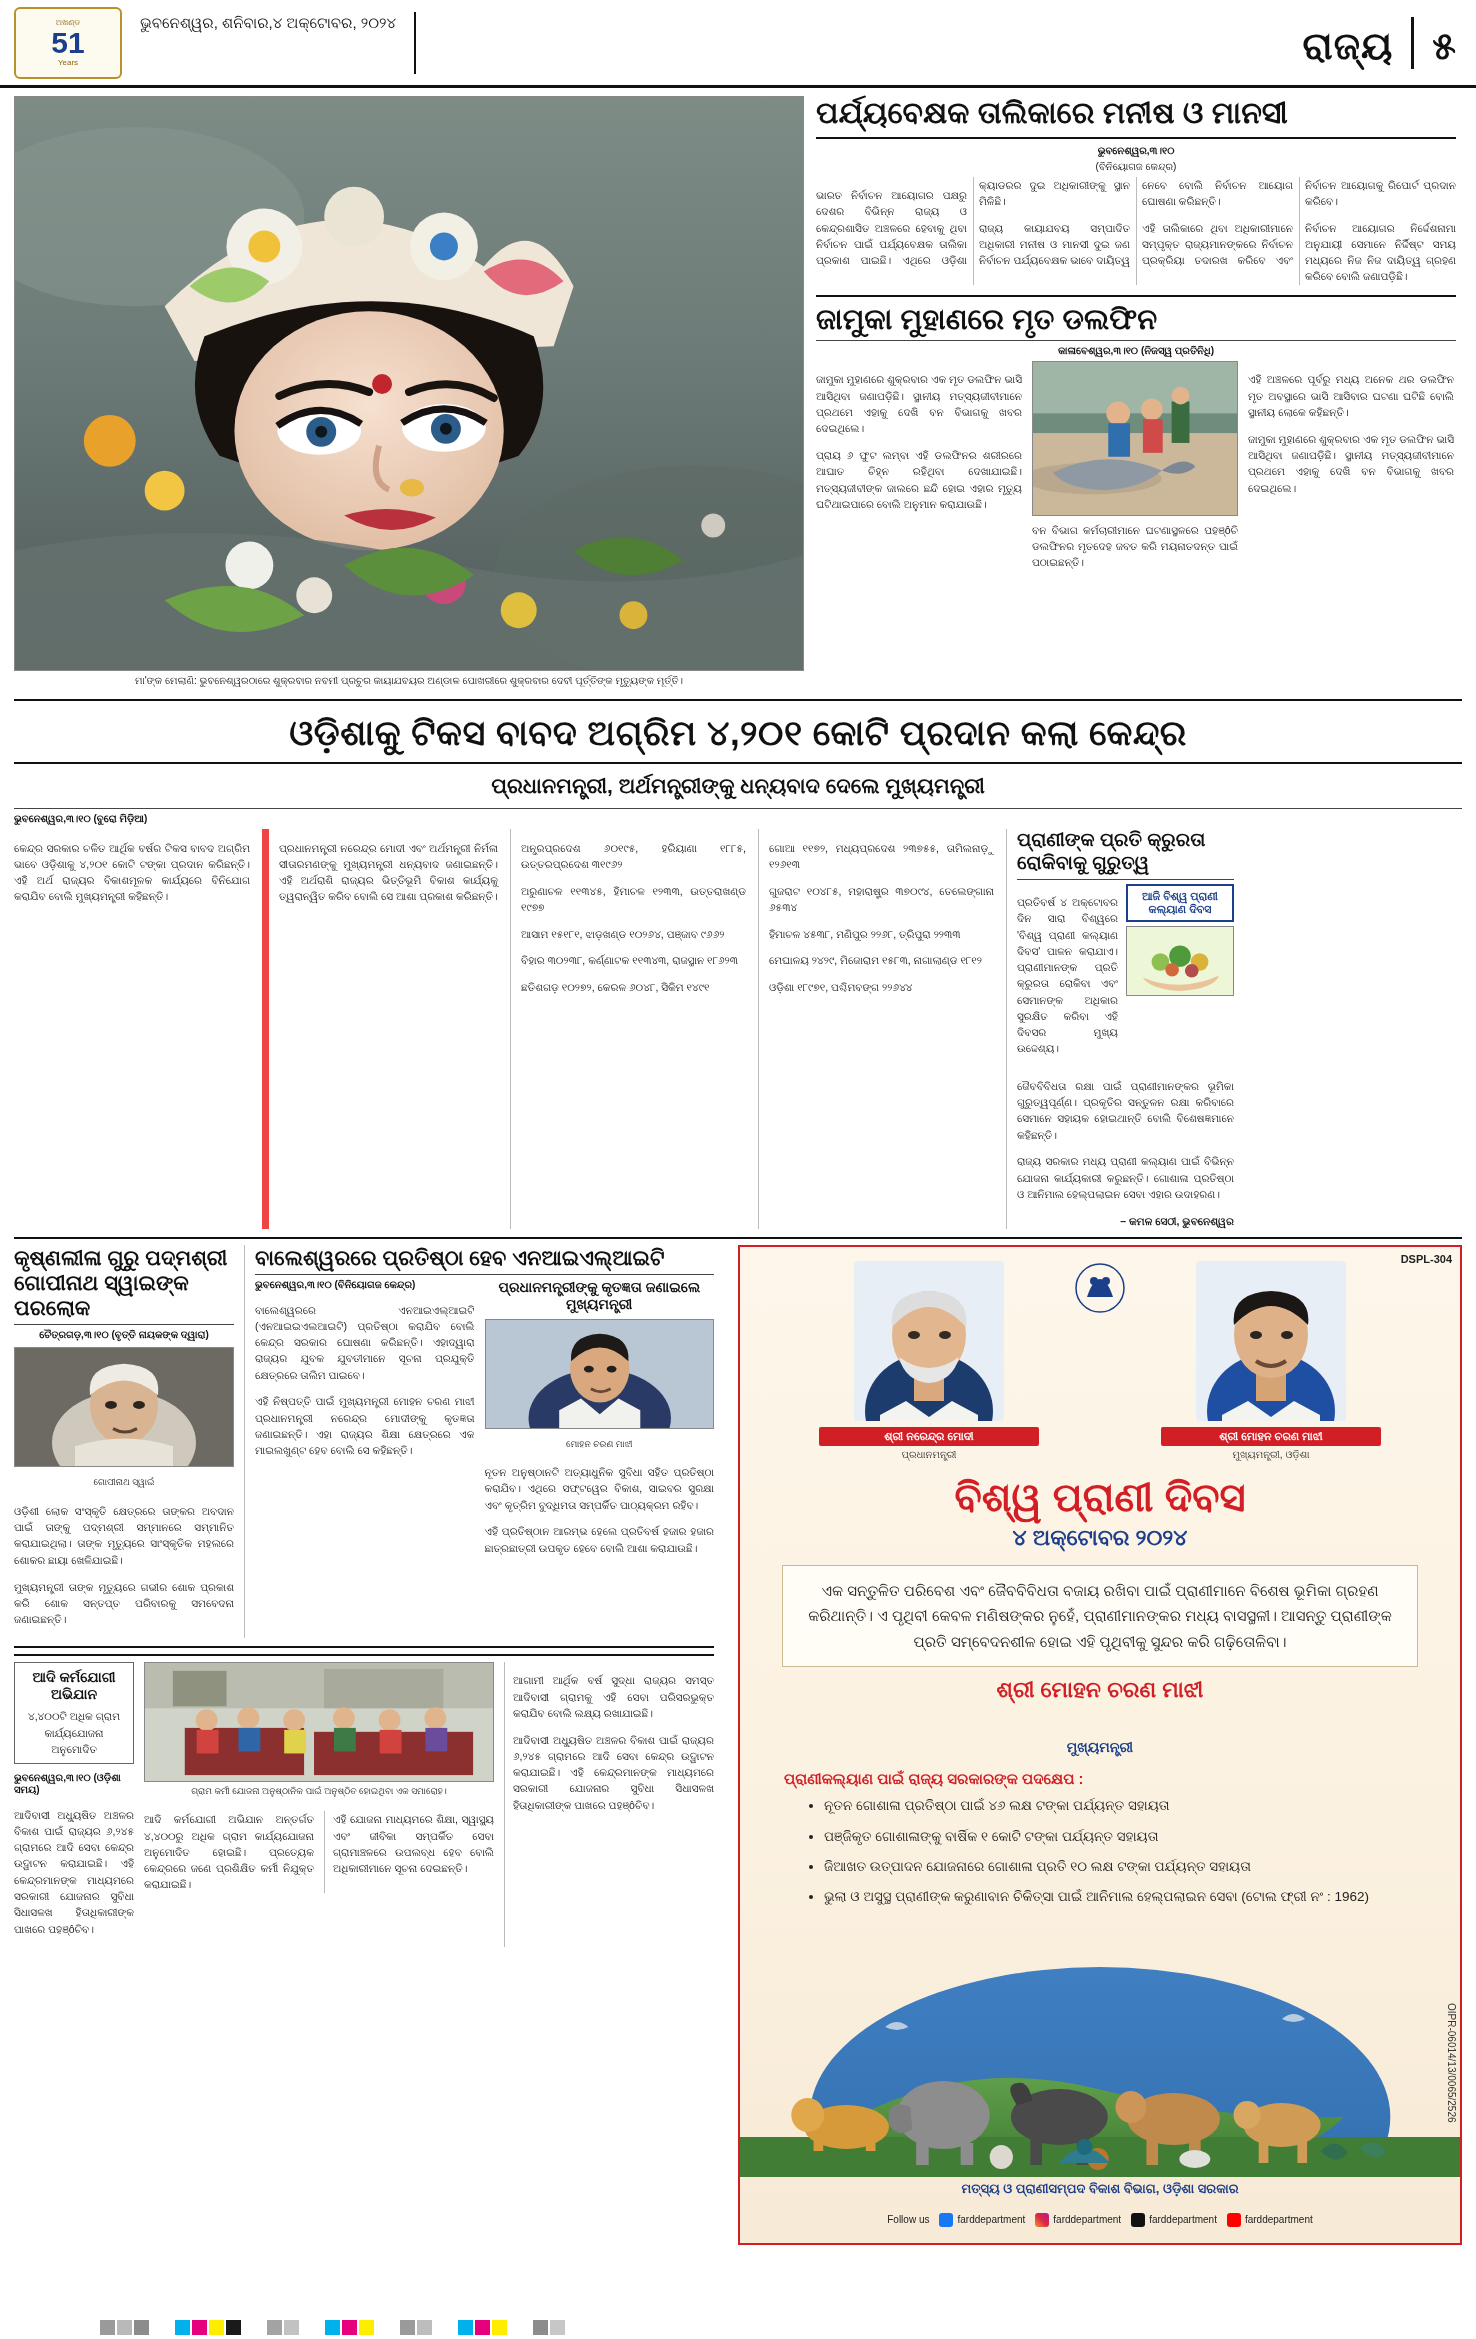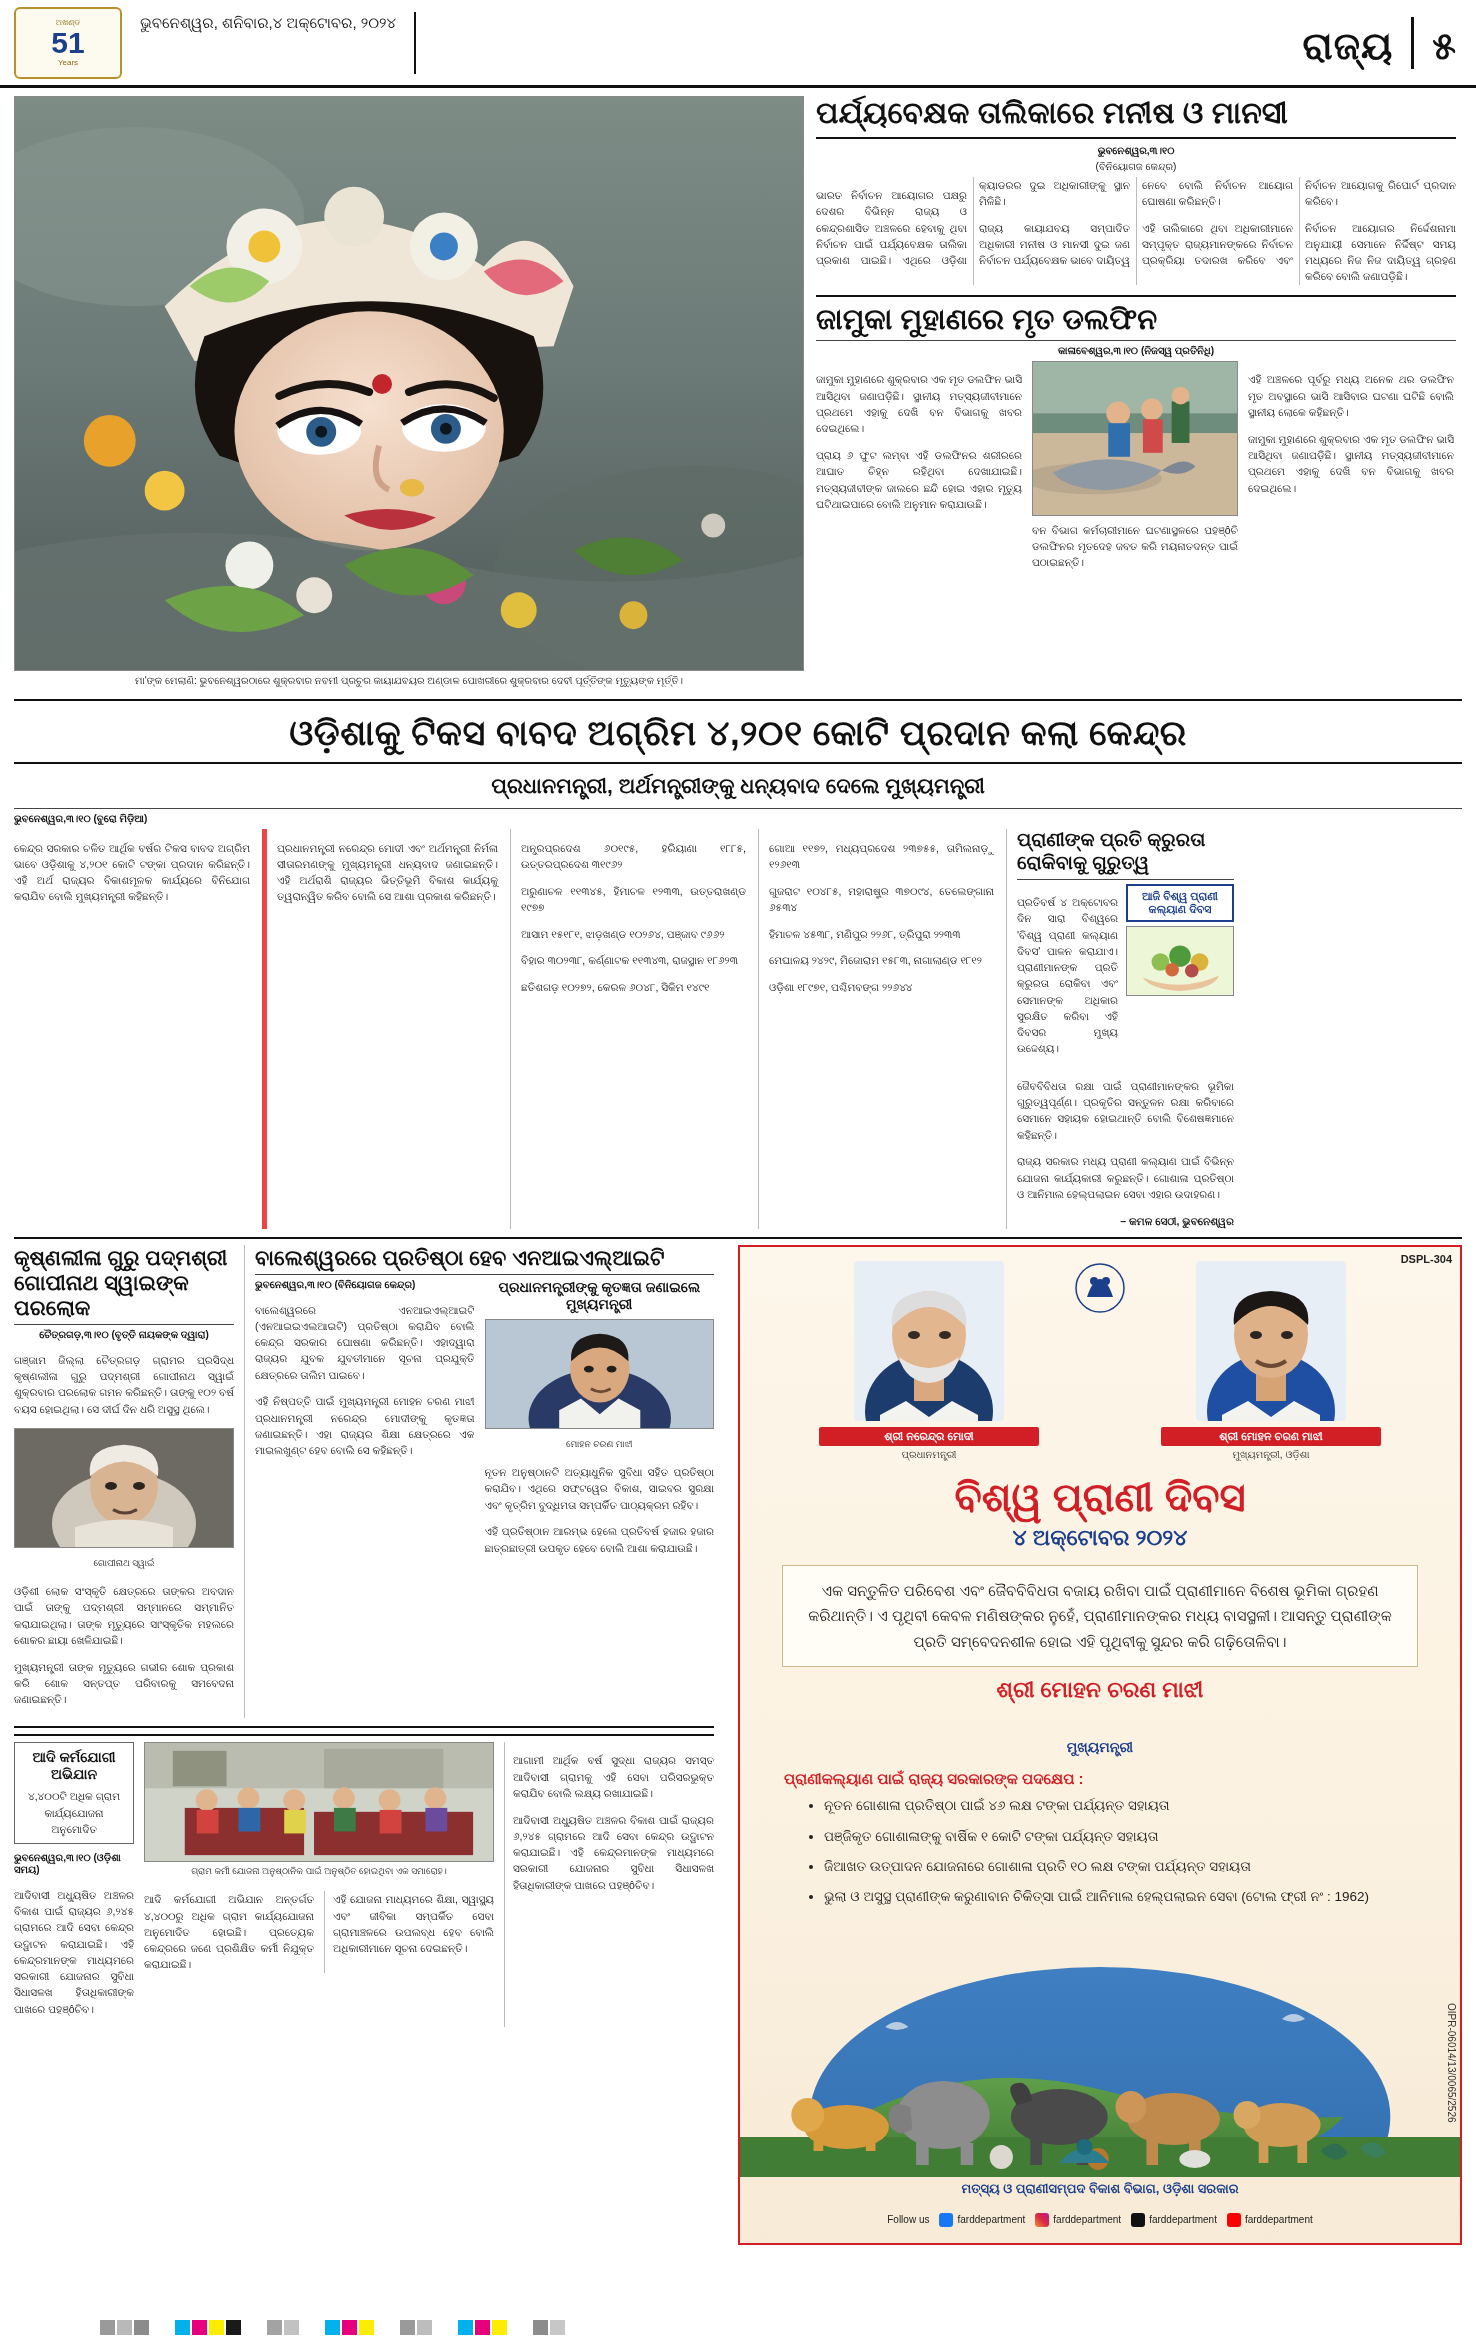--- a/index.html
+++ b/index.html
@@ -269,21 +269,21 @@
     <div class="rule" style="margin-top:8px"></div>
     <div class="band-head">ଓଡ଼ିଶାକୁ ଟିକସ ବାବଦ ଅଗ୍ରିମ ୪,୨୦୧ କୋଟି ପ୍ରଦାନ କଲା କେନ୍ଦ୍ର</div>
     <div class="rule"></div>
     <div class="sub-head">ପ୍ରଧାନମନ୍ତ୍ରୀ, ଅର୍ଥମନ୍ତ୍ରୀଙ୍କୁ ଧନ୍ୟବାଦ ଦେଲେ ମୁଖ୍ୟମନ୍ତ୍ରୀ</div>
     <div class="rule-thin"></div>
     <div style="font-size:10px; font-weight:bold; margin-bottom:4px">ଭୁବନେଶ୍ୱର,୩।୧୦ (ବୁରୋ ମିଡ଼ିଆ)</div>
     <div style="display:flex; gap:12px;">
       <div style="width:236px">
         <p class="body-text">କେନ୍ଦ୍ର ସରକାର ଚଳିତ ଆର୍ଥିକ ବର୍ଷର ଟିକସ ବାବଦ ଅଗ୍ରିମ ଭାବେ ଓଡ଼ିଶାକୁ ୪,୨୦୧ କୋଟି ଟଙ୍କା ପ୍ରଦାନ କରିଛନ୍ତି। ଏହି ଅର୍ଥ ରାଜ୍ୟର ବିକାଶମୂଳକ କାର୍ଯ୍ୟରେ ବିନିଯୋଗ କରାଯିବ ବୋଲି ମୁଖ୍ୟମନ୍ତ୍ରୀ କହିଛନ୍ତି।</p>
       </div>
-      <div style="width:236px; border-left:5px solid #ef4444; padding-left:10px">
+      <div style="width:236px; border-left:7px solid #ef4444; padding-left:10px">
         <p class="body-text">ପ୍ରଧାନମନ୍ତ୍ରୀ ନରେନ୍ଦ୍ର ମୋଦୀ ଏବଂ ଅର୍ଥମନ୍ତ୍ରୀ ନିର୍ମଳା ସୀତାରମଣଙ୍କୁ ମୁଖ୍ୟମନ୍ତ୍ରୀ ଧନ୍ୟବାଦ ଜଣାଇଛନ୍ତି। ଏହି ଅର୍ଥରାଶି ରାଜ୍ୟର ଭିତ୍ତିଭୂମି ବିକାଶ କାର୍ଯ୍ୟକୁ ତ୍ୱରାନ୍ୱିତ କରିବ ବୋଲି ସେ ଆଶା ପ୍ରକାଶ କରିଛନ୍ତି।</p>
       </div>
       <div style="width:236px; border-left:1px solid #bbb; padding-left:10px">
         <p class="body-text">ଅନ୍ଧ୍ରପ୍ରଦେଶ ୬୦୧୯୫, ହରିୟାଣା ୧୮୮୫, ଉତ୍ତରପ୍ରଦେଶ ୩୧୯୬୨</p>
         <p class="body-text">ଅରୁଣାଚଳ ୧୧୩୪୫, ହିମାଚଳ ୧୨୩୩, ଉତ୍ତରାଖଣ୍ଡ ୧୯୭୭</p>
         <p class="body-text">ଆସାମ ୧୫୧୮୧, ଝାଡ଼ଖଣ୍ଡ ୧୦୨୬୪, ପଞ୍ଜାବ ୯୬୬୨</p>
         <p class="body-text">ବିହାର ୩୦୨୩୮, କର୍ଣ୍ଣାଟକ ୧୧୩୪୩, ରାଜସ୍ଥାନ ୧୮୬୨୩</p>
         <p class="body-text">ଛତିଶଗଡ଼ ୧୦୨୭୨, କେରଳ ୬୦୪୮, ସିକିମ ୧୪୯୧</p>
       </div>
       <div style="width:236px; border-left:1px solid #bbb; padding-left:10px">
@@ -324,21 +324,20 @@
     <div class="rule" style="margin-top:8px"></div>
     <div class="lower">
 
       <div class="lower-left">
         <div style="display:flex; gap:10px;">
 
           <div style="width:220px">
             <div class="headline" style="font-size:21px; line-height:1.2">କୃଷ୍ଣଲୀଳା ଗୁରୁ ପଦ୍ମଶ୍ରୀ ଗୋପୀନାଥ ସ୍ୱାଇଙ୍କ ପରଲୋକ</div>
             <div class="rule-thin"></div>
             <div class="dateline">ଚୈତ୍ରଗଡ଼,୩।୧୦ (ବୃତ୍ତି ନାୟକଙ୍କ ଦ୍ୱାରା)</div>
-            <p class="body-text">ଗଞ୍ଜାମ ଜିଲ୍ଲା ଚୈତ୍ରଗଡ଼ ଗ୍ରାମର ପ୍ରସିଦ୍ଧ କୃଷ୍ଣଲୀଳା ଗୁରୁ ପଦ୍ମଶ୍ରୀ ଗୋପୀନାଥ ସ୍ୱାଇଁ ଶୁକ୍ରବାର ପରଲୋକ ଗମନ କରିଛନ୍ତି। ତାଙ୍କୁ ୧୦୨ ବର୍ଷ ବୟସ ହୋଇଥିଲା। ସେ ଦୀର୍ଘ ଦିନ ଧରି ଅସୁସ୍ଥ ଥିଲେ।</p>
             <div class="photo-sm" style="height:120px; margin:6px 0">
               <svg width="100%" height="100%" viewBox="0 0 218 120" preserveAspectRatio="none">
                 <rect width="218" height="120" fill="#6d6a63"></rect>
                 <ellipse cx="109" cy="96" rx="72" ry="52" fill="#cfc9bd"></ellipse>
                 <ellipse cx="109" cy="58" rx="34" ry="40" fill="#d8b492"></ellipse>
                 <path d="M75 48 q34 -30 68 0 q4 -30 -34 -32 q-38 2 -34 32z" fill="#efeae2"></path>
                 <ellipse cx="96" cy="58" rx="6" ry="4" fill="#2b2520"></ellipse>
                 <ellipse cx="124" cy="58" rx="6" ry="4" fill="#2b2520"></ellipse>
                 <path d="M98 82 q12 7 24 0" stroke="#5a4336" stroke-width="3" fill="none"></path>
                 <path d="M60 100 q49 -16 98 0 l0 20 l-98 0z" fill="#e8e3d8"></path>

